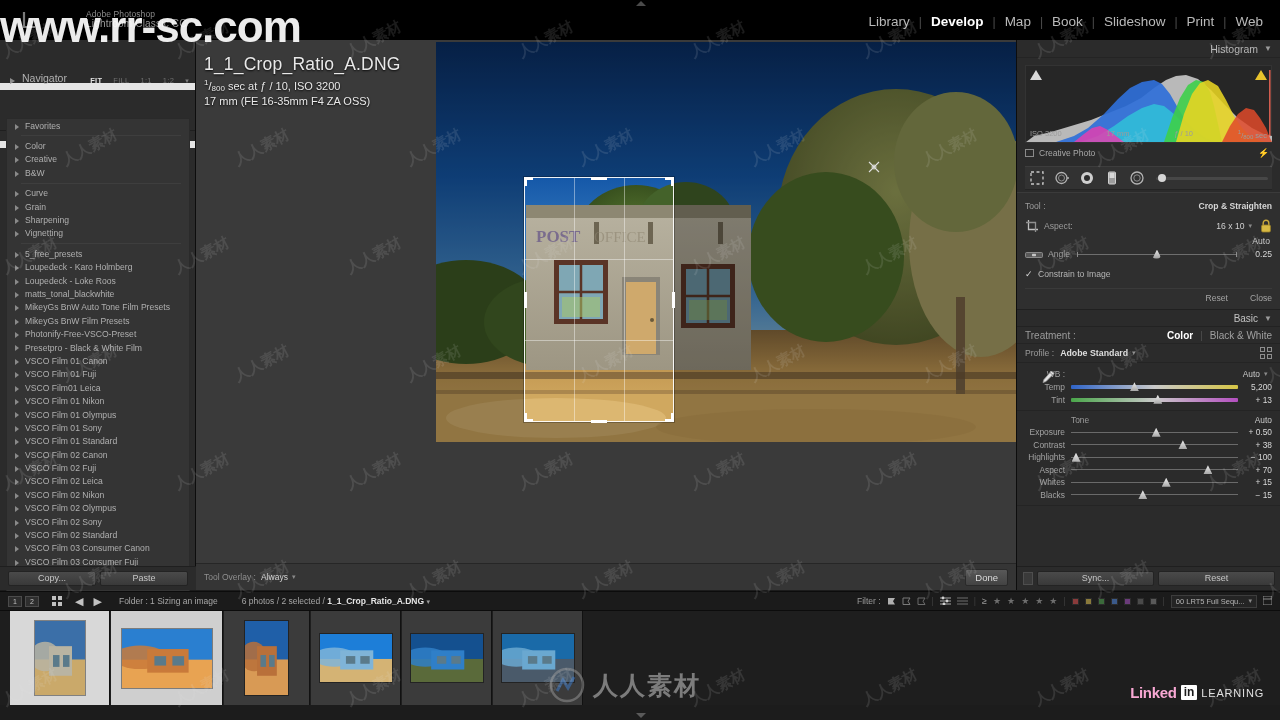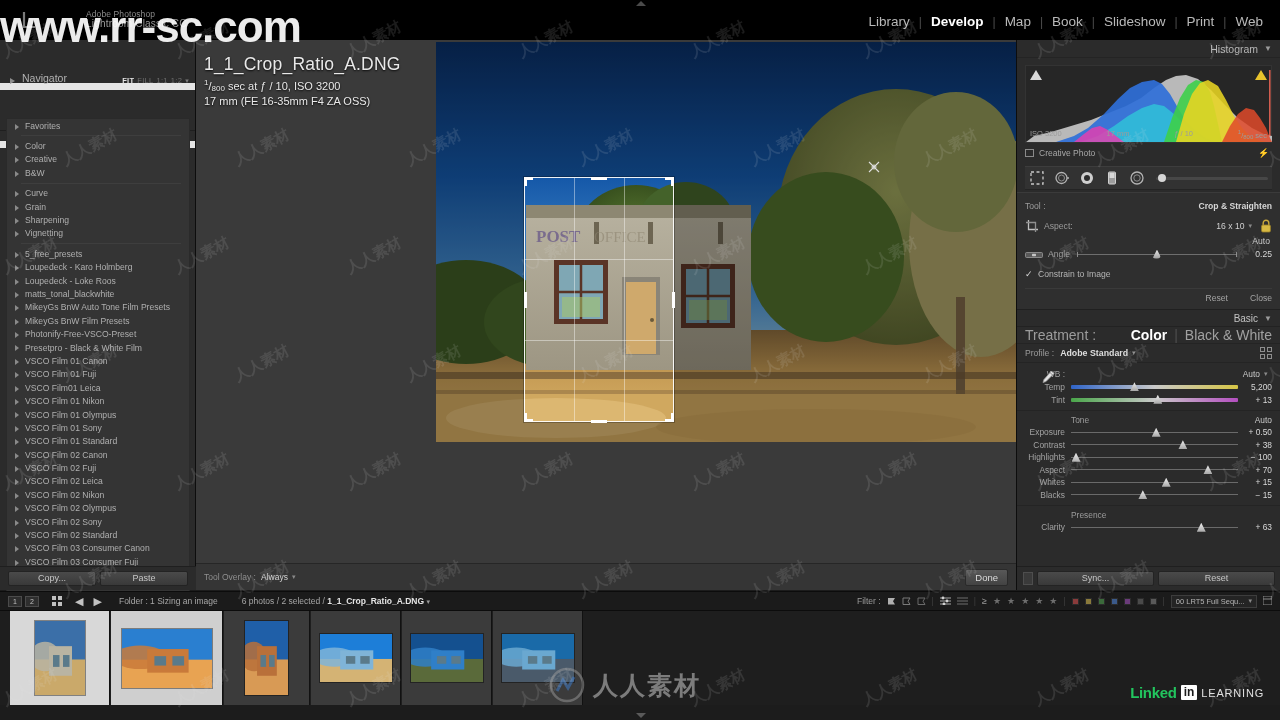--- a/index.html
+++ b/index.html
@@ -65,21 +65,21 @@
     position: absolute; left: 10px; top: 6px;
     width: 0; height: 0; border-left: 5px solid #8d8d8d;
     border-top: 3.5px solid transparent; border-bottom: 3.5px solid transparent;
   }
   .lp-head .tri.down {
     border-left: 4px solid transparent; border-right: 4px solid transparent;
     border-top: 5px solid #8d8d8d; border-bottom: 0; left: 9px; top: 7px;
   }
   .nav-zooms {
     position: absolute; right: 6px; top: 4px;
-    display: flex; align-items: center; gap: 3px;
+    display: flex; align-items: center; gap: 11px;
     font-size: 7.5px; color: #6f6f6f; letter-spacing: .3px;
   }
   .nav-zooms .z.on { color: #e3e3e3; font-weight: bold; }
   .nav-zooms .sq { font-size: 7px; color: #7a7a7a; }
   .plus { position: absolute; right: 8px; top: 3px; color: #9a9a9a; font-size: 12px; }
 
   .navbox {
     height: 8px; background: #2b2b2b;
   }
   .preset-list {
@@ -244,21 +244,21 @@
   .constrain .ck { width: 8px; height: 8px; margin-right: 5px; position: relative; color: #d8d8d8; font-size: 9px; line-height: 8px; }
   .rc-row { display: flex; justify-content: flex-end; gap: 22px; margin-top: 7px; padding-top: 4px; border-top: 1px solid #3a3a3a; color: #a5a5a5; font-size: 8.6px; }
 
   .basic-head {
     height: 17px; display: flex; align-items: center; justify-content: flex-end;
     padding: 0 8px; color: #c3c3c3; font-size: 10px;
     background: #2b2b2b; border-bottom: 1px solid #222;
   }
   .treat-row {
     display: flex; align-items: center; height: 17px; padding: 0 8px;
-    font-size: 14px; color: #9c9c9c; border-bottom: 1px solid #242424;
+    font-size: 10px; color: #9c9c9c; border-bottom: 1px solid #242424;
   }
   .treat-row .opts { margin-left: auto; display: flex; gap: 7px; align-items: center; }
   .treat-row .on { color: #ffffff; font-weight: bold; }
   .treat-row .off { color: #a0a0a0; }
   .treat-row .bar { color: #4f4f4f; }
 
   .profile-row {
     display: flex; align-items: center; height: 19px; padding: 0 8px;
     font-size: 8.6px; color: #9c9c9c; border-bottom: 1px solid #242424;
   }
@@ -339,21 +339,21 @@
   .wm-rr {
     position: absolute; left: 548px; top: 666px;
     display: flex; align-items: center; gap: 7px;
     opacity: .5;
   }
   .wm-rr .cn { color: #d9d9d9; font-size: 25px; font-weight: bold; letter-spacing: 2px; }
   .wm-li {
     position: absolute; right: 16px; top: 684px;
     display: flex; align-items: center; gap: 4px;
   }
-  .wm-li .lk { color: #22c55e; font-size: 15px; font-weight: bold; letter-spacing: -.3px; }
+  .wm-li .lk { color: #f9a8d4; font-size: 15px; font-weight: bold; letter-spacing: -.3px; }
   .wm-li .inbox { background: #ffffff; color: #1b1b1b; font-size: 12px; font-weight: bold; padding: 0 3px; border-radius: 1px; line-height: 15px; }
   .wm-li .le { color: #e0e0e0; font-size: 11px; letter-spacing: .8px; }
 
   .bottom-caret {
     position: absolute; left: 636px; bottom: 2px;
     width: 0; height: 0;
     border-left: 5px solid transparent; border-right: 5px solid transparent;
     border-top: 5px solid #5a5a5a;
   }
   .top-caret {
@@ -938,34 +938,20 @@
           <div class="sl-row">
             <span class="nm">Blacks</span>
             <span class="ln">
               <span class="lk" style="left: 43%;"></span>
             </span>
             <span class="num">− 15</span>
           </div>
         </div>
     </div>
 
-    <div class="pres-block">
-      <div class="sec-head">
-        <span class="sn">Presence</span>
-      </div>
-      <div id="presence-sliders">
-          <div class="sl-row">
-            <span class="nm">Clarity</span>
-            <span class="ln">
-              <span class="lk" style="left: 78%;"></span>
-            </span>
-            <span class="num">+ 63</span>
-          </div>
-        </div>
-    </div>
 
     <div class="rp-foot">
       <span class="sw-ico"></span>
       <div class="btn">Sync...</div>
       <div class="btn">Reset</div>
     </div>
   </div>
 
   <div class="fs-bar">
     <span class="sq-btn">1</span>

